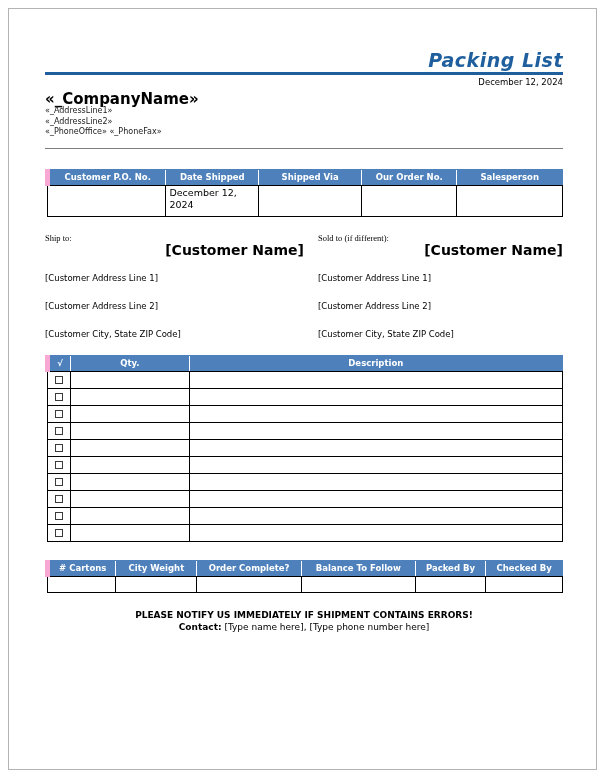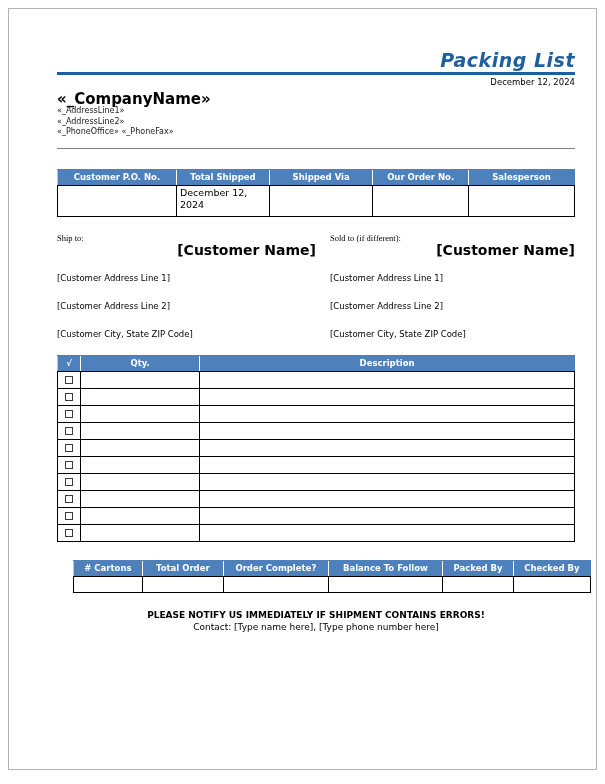--- a/index.html
+++ b/index.html
@@ -11,21 +11,21 @@
   }
   .page {
     position: absolute;
     left: 8px; top: 8px;
     width: 589px; height: 762px;
     background: #fff;
     border: 1px solid #b3b3b3;
   }
   .content {
     position: absolute;
-    left: 48px; top: 0;
+    left: 36px; top: 0;
     width: 518px;
   }
   
   .doc-header { margin-top: 40px; text-align: right; }
   .doc-title {
     font-size: 19px;
     font-weight: bold;
     font-style: italic;
     color: #1f5f9e;
     letter-spacing: 0.5px;
@@ -45,21 +45,21 @@
     color: #ffffff;
     font-size: 8.5px;
     font-weight: bold;
     text-align: center;
     height: 16px;
     padding: 1px 2px;
     border-left: 1px solid #ffffff;
     border-top: 1px solid #4e80bc;
     border-bottom: 1px solid #000;
   }
-  th:first-child { border-left: 1px solid #f9a8d4; text-align: center; }
+  th:first-child { border-left: 5px solid #f9a8d4; text-align: center; }
   th:last-child  { border-right: 1px solid #4e80bc; }
   td {
     border: 1px solid #000;
     font-size: 9px;
     padding: 1px 3px;
     vertical-align: top;
     background: #fff;
   }
   
   .order-table { margin-top: 20px; }
@@ -76,26 +76,26 @@
   .items-table td { height: 17px; }
   .items-table .chk-cell { text-align: center; vertical-align: middle; }
   .checkbox {
     display: inline-block;
     width: 8px; height: 8px;
     border: 1px solid #3a3a3a;
     background: #fff;
     vertical-align: middle;
   }
   
-  .shipping-table { margin-top: 18px; margin-left: 16px; }
+  .shipping-table { margin-top: 18px; }
   .shipping-table td { height: 16px; }
   
   .notice { margin-top: 16px; text-align: center; font-size: 9px; font-weight: bold; line-height: 12px; }
   .contact { text-align: center; font-size: 9px; line-height: 12px; }
-  .contact .contact-label { font-weight: normal; }
+  .contact .contact-label { font-weight: bold; }
 </style>
 </head>
 <body>
 
 <div class="page">
   <div class="content">
 
     <div class="doc-header">
       <div class="doc-title">Packing List</div>
       <div class="title-rule"></div>
@@ -115,21 +115,21 @@
       <colgroup>
         <col style="width:23%">
           <col style="width:18%">
           <col style="width:20%">
           <col style="width:18.5%">
           <col style="width:20.5%">
       </colgroup>
       <thead>
         <tr>
           <th>Customer P.O. No.</th>
-          <th>Total Shipped</th>
+          <th>Date Shipped</th>
           <th>Shipped Via</th>
           <th>Our Order No.</th>
           <th>Salesperson</th>
         </tr>
       </thead>
       <tbody>
         <tr>
           <td></td>
           <td>December 12, 2024</td>
           <td></td>
@@ -228,21 +228,21 @@
         <col style="width:13.3%">
           <col style="width:15.7%">
           <col style="width:20.3%">
           <col style="width:22.1%">
           <col style="width:13.7%">
           <col style="width:14.9%">
       </colgroup>
       <thead>
         <tr>
           <th># Cartons</th>
-          <th>Total Order</th>
+          <th>City Weight</th>
           <th>Order Complete?</th>
           <th>Balance To Follow</th>
           <th>Packed By</th>
           <th>Checked By</th>
         </tr>
       </thead>
       <tbody>
         <tr>
           <td></td>
           <td></td>

